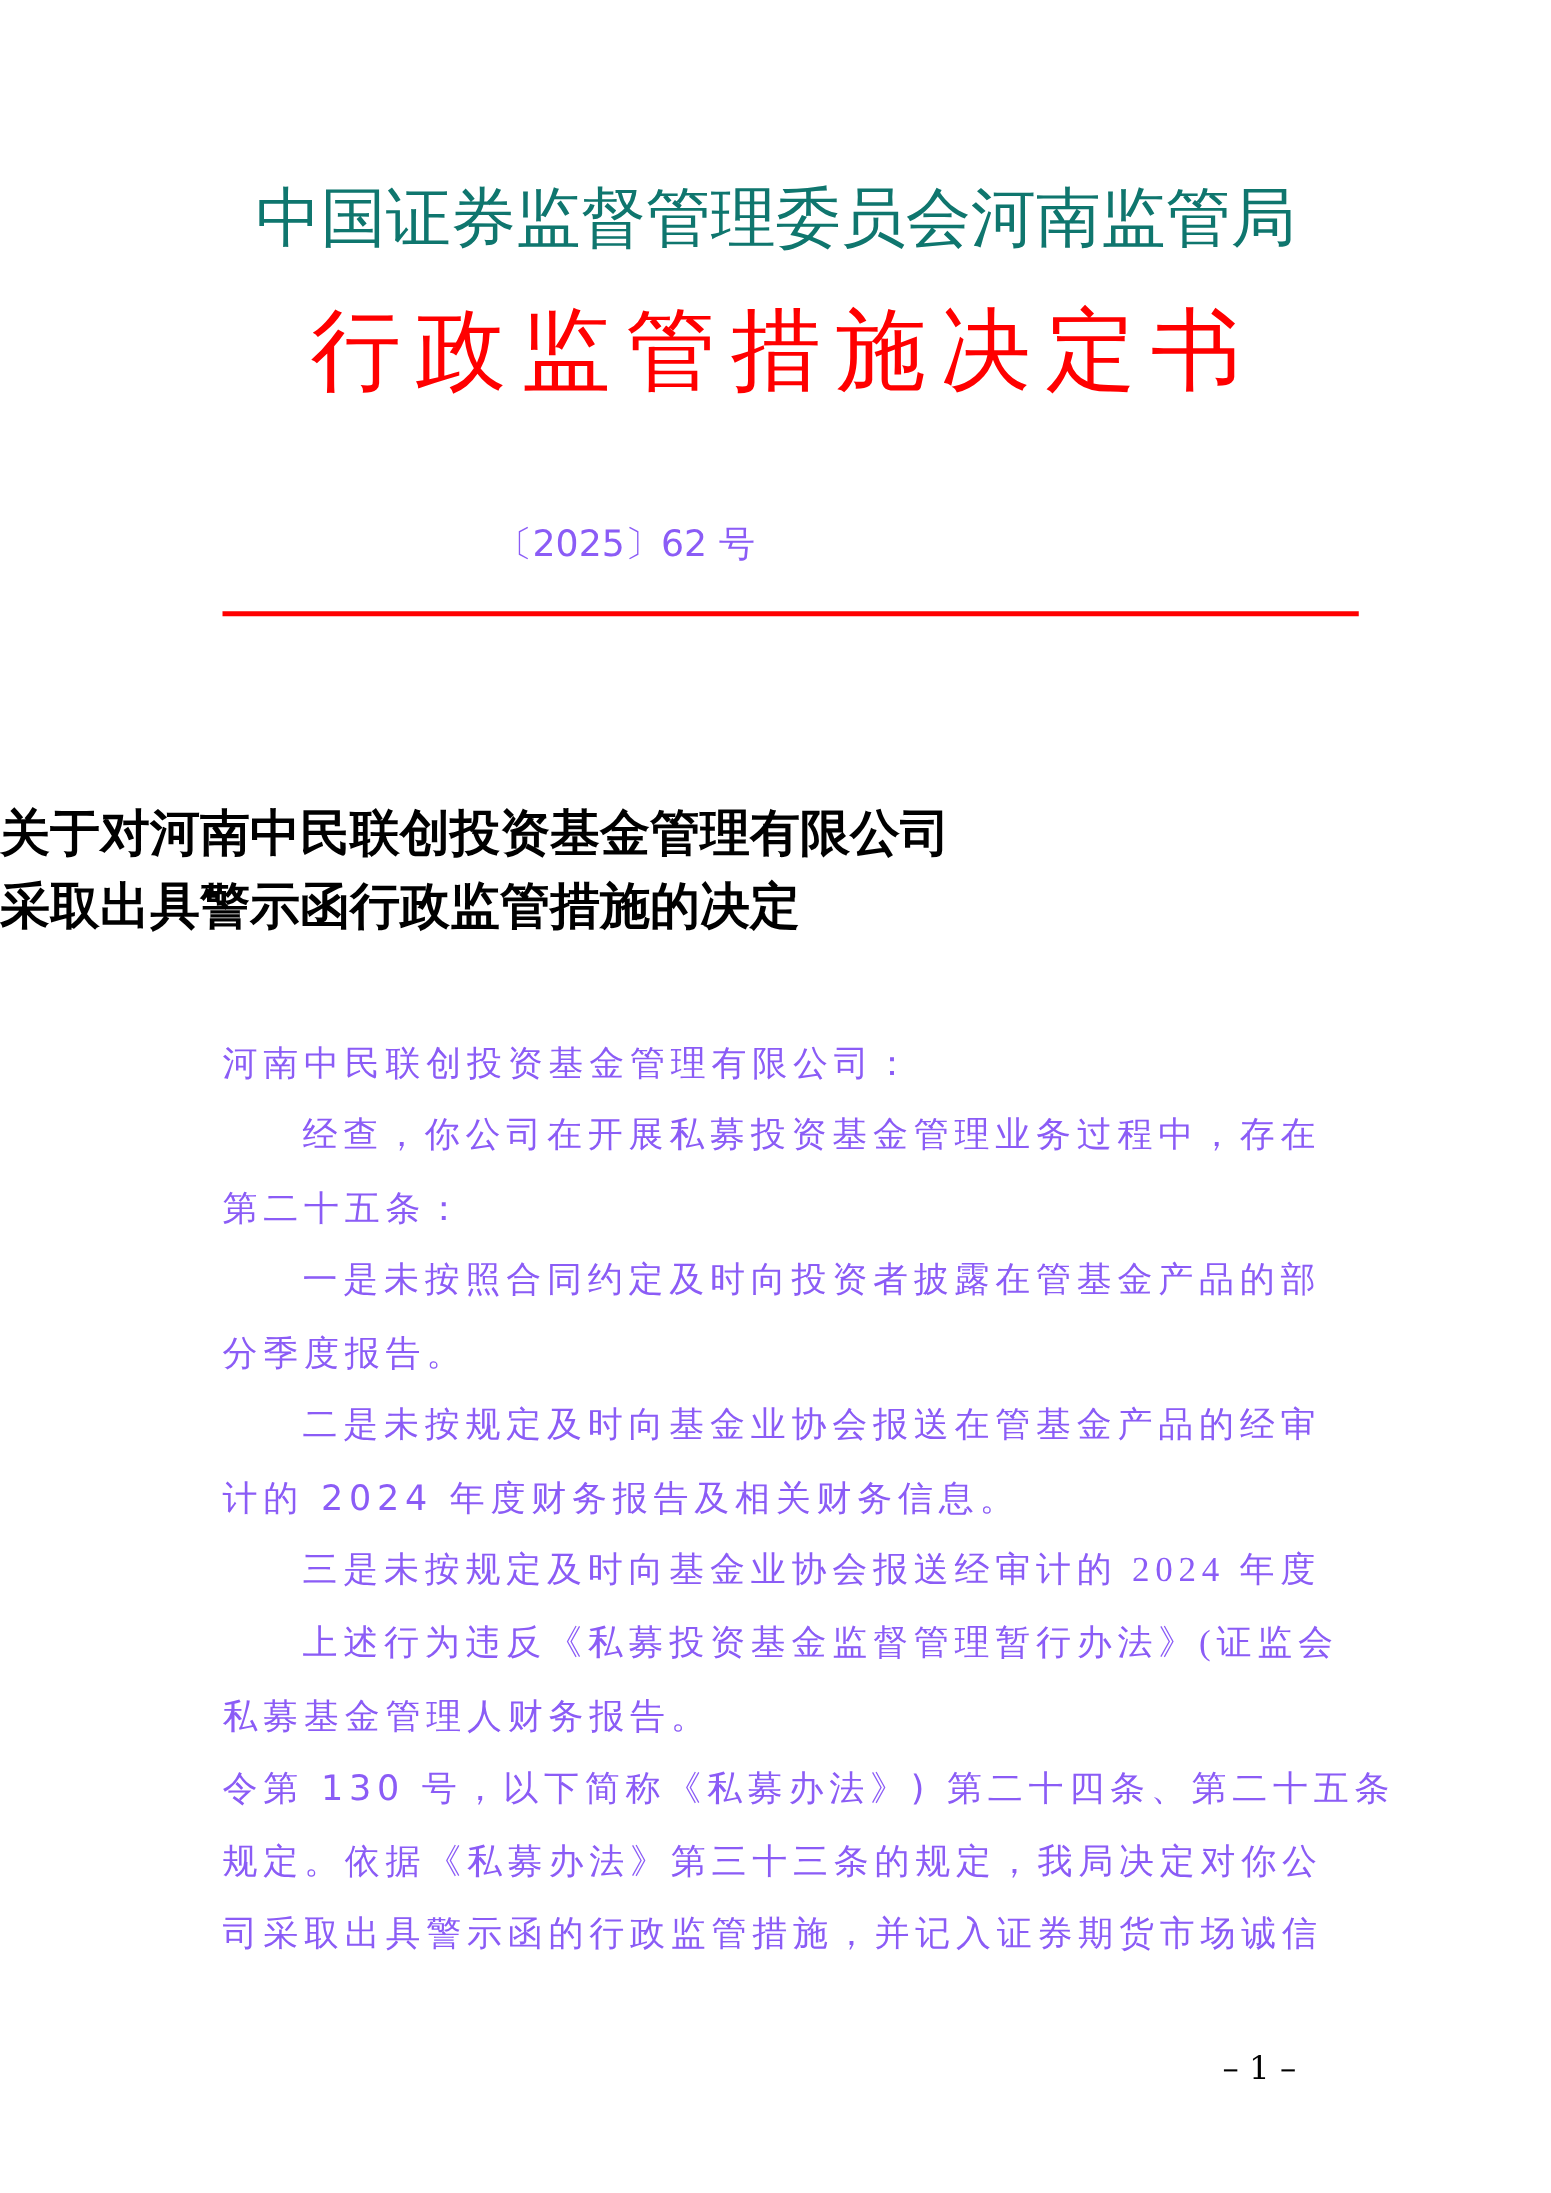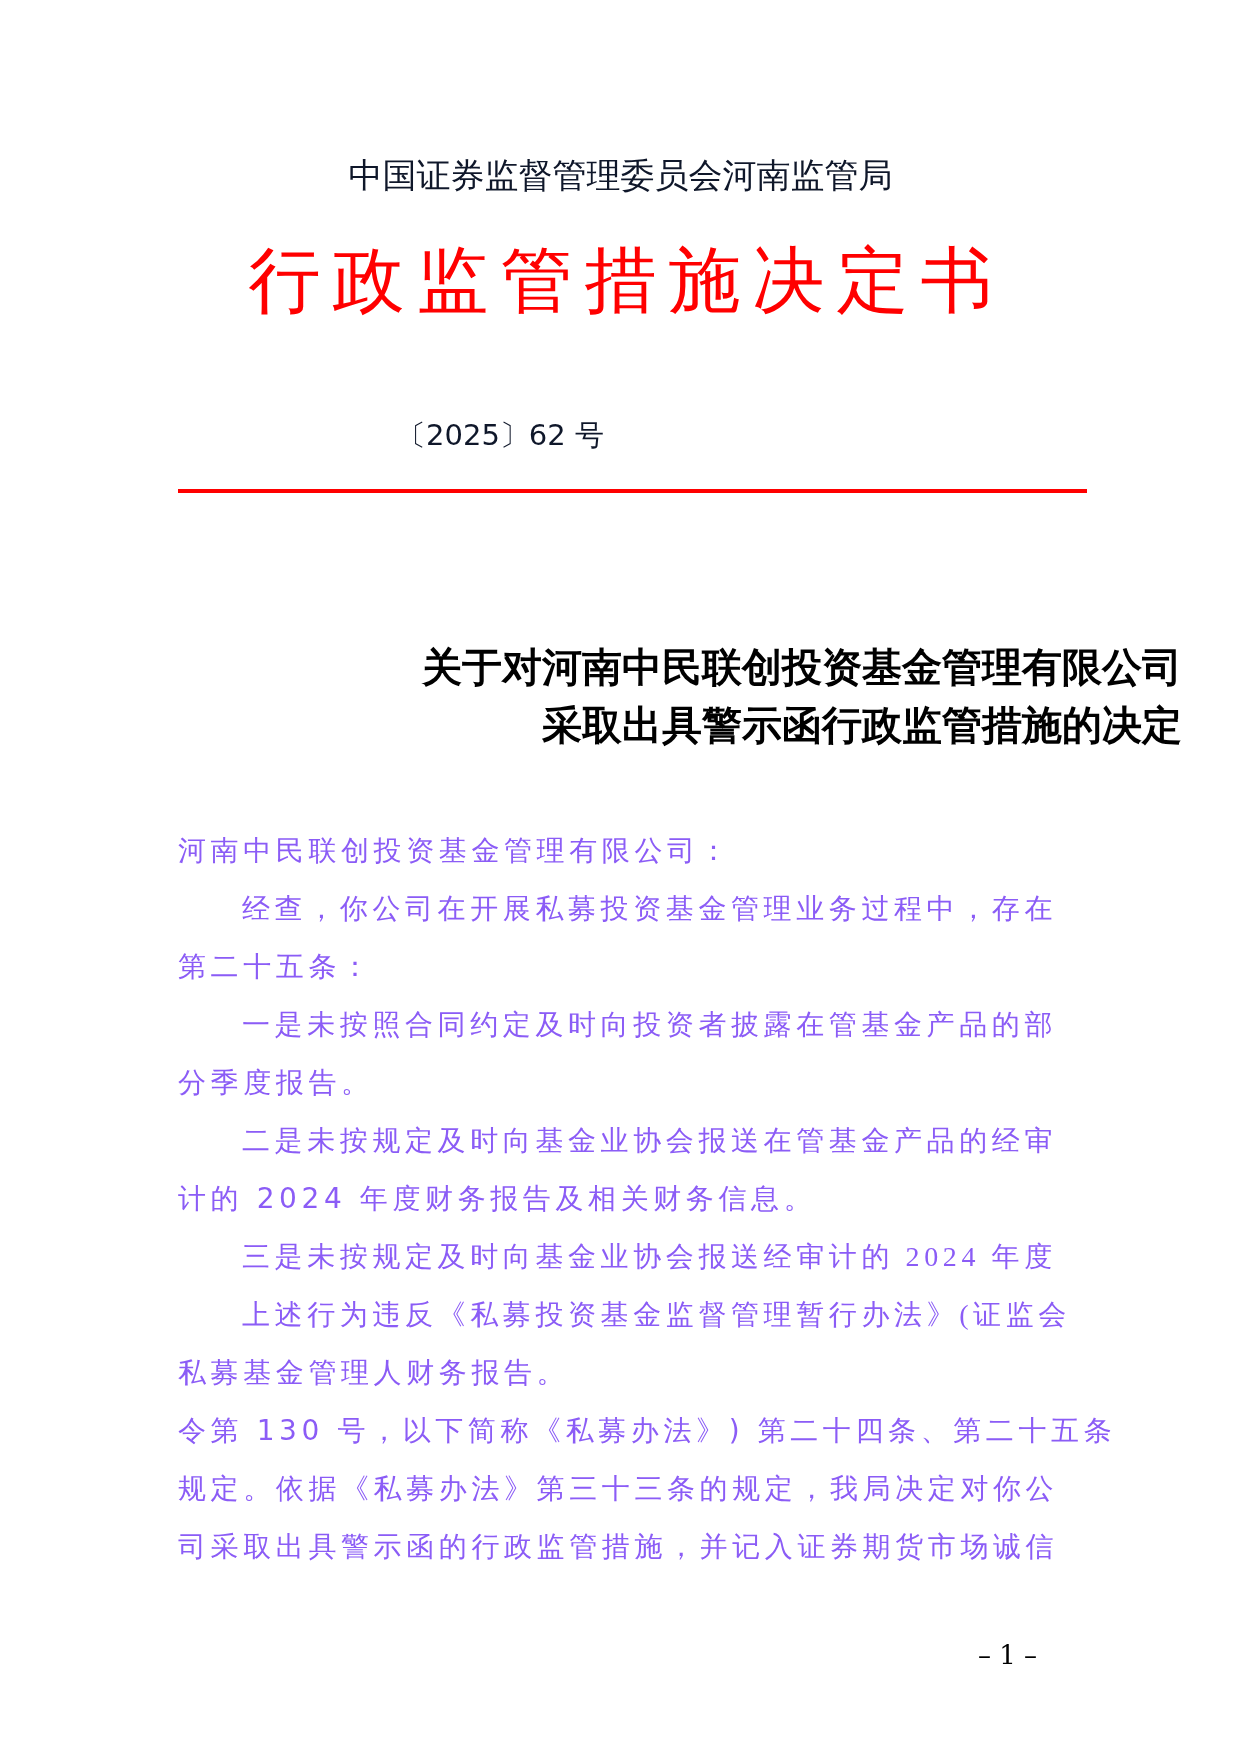--- a/index.html
+++ b/index.html
@@ -1,43 +1,43 @@
 <!DOCTYPE html>
 <html><head>
   <meta charset="utf-8">
   <style>
     html, body { margin: 0; padding: 0; background: #ffffff; }
     body { width: 1241px; height: 1754px; position: relative; overflow: hidden; }
     .page { position: absolute; left: 0; top: 0; width: 1241px; height: 1754px; background: #fff; }
 
     .org-title {
       position: absolute; left: 0; width: 1241px; top: 145px;
-      text-align: center; color: #0f172a;
-      font-family: "DejaVu Serif", serif; font-size: 34px; line-height: 60px;
+      text-align: center; color: #0f766e;
+      font-family: "DejaVu Serif", serif; font-size: 52px; line-height: 60px;
       letter-spacing: 0px; white-space: nowrap;
     }
     .doc-type {
       position: absolute; left: 0; width: 1241px; top: 240px;
       text-align: center; color: #ff0000;
       font-family: "DejaVu Serif", serif; font-size: 72px; line-height: 80px;
       letter-spacing: 12px; white-space: nowrap; padding-left: 12px; box-sizing: border-box;
     }
     .doc-number {
       position: absolute; left: 0; width: 1001px; top: 415px;
-      text-align: center; color: #0f172a;
+      text-align: center; color: #8b5cf6;
       font-family: "DejaVu Sans", sans-serif; font-size: 29px; line-height: 40px;
       white-space: nowrap;
     }
     .red-rule {
       position: absolute; left: 178px; top: 489px; width: 909px; height: 4px;
       background: #ff0000;
     }
     .decision-title {
       position: absolute; left: 0; width: 1182px; top: 638px;
-      text-align: right; color: #000;
+      text-align: left; color: #000;
       font-family: "DejaVu Serif", serif; font-weight: bold; font-size: 40px; line-height: 58px;
       white-space: nowrap;
     }
     .body {
       position: absolute; left: 178px; top: 822px; width: 912px;
       font-family: "DejaVu Sans", sans-serif; font-size: 28px; color: #8b5cf6;
       line-height: 58px; letter-spacing: 4.6px;
     }
     .line { white-space: nowrap; height: 58px; }
     .indent { padding-left: 64px; font-family: Liberation Serif, serif; }

